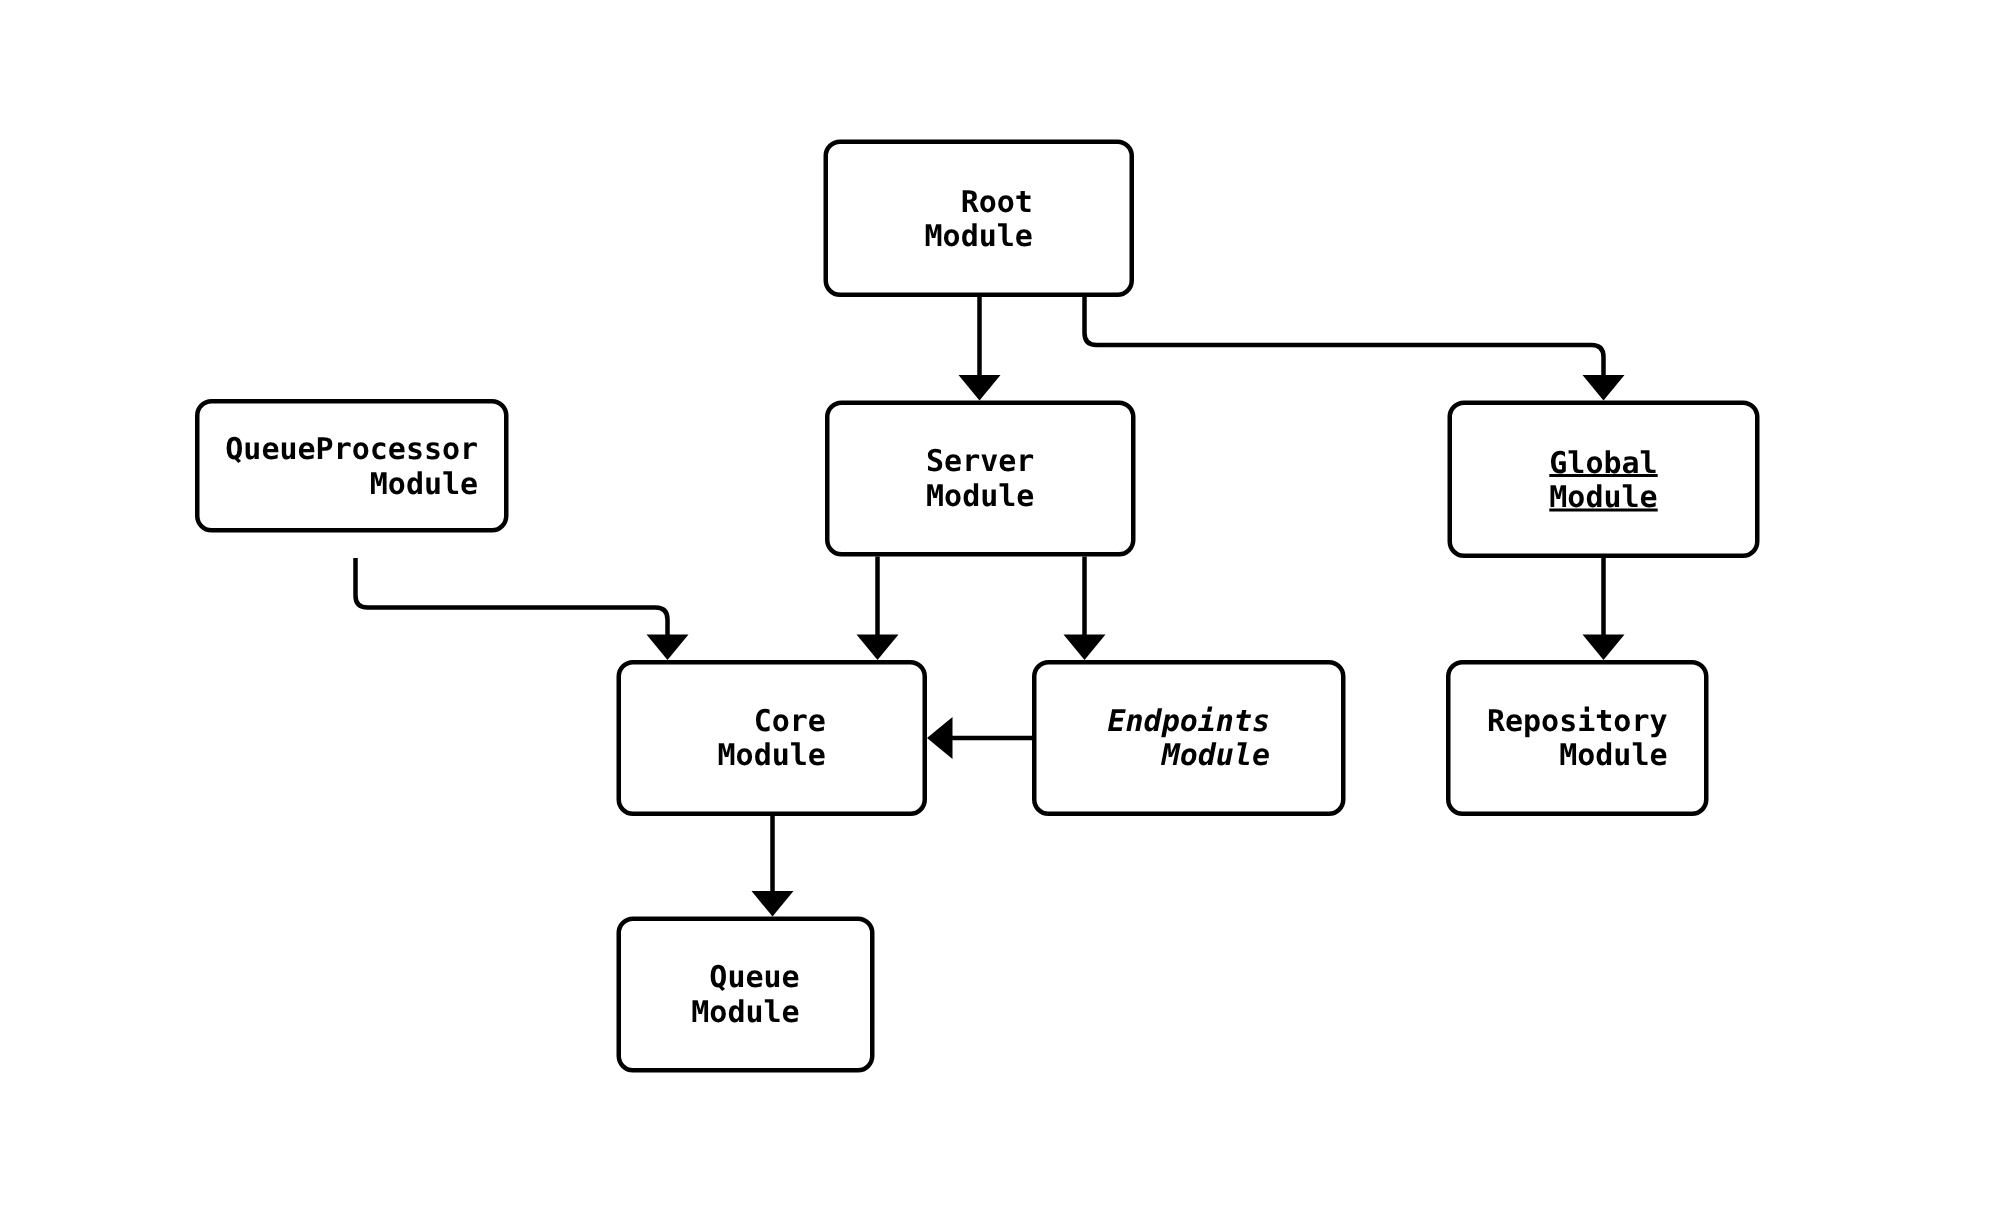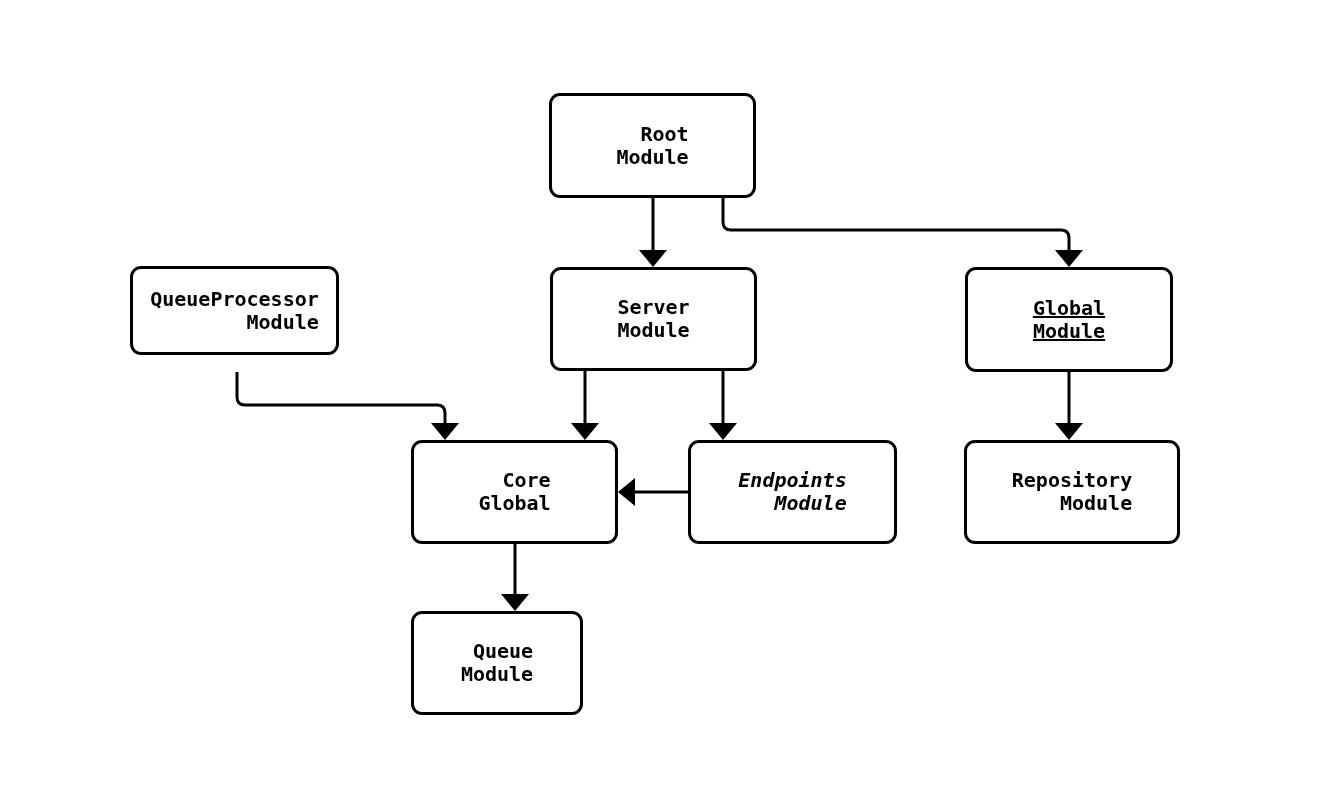--- a/index.html
+++ b/index.html
@@ -50,21 +50,21 @@
     text-align: right;
     white-space: pre-line;
   }
   
   .n-root          { left: 549px; top:  93px; width: 207px; height: 105px; }
   .n-queueprocessor{ left: 130px; top: 266px; width: 209px; height: 89px; }
   .n-server        { left: 550px; top: 267px; width: 207px; height: 104px; }
   .n-global        { left: 965px; top: 267px; width: 208px; height: 105px; text-decoration: underline; }
   .n-core          { left: 411px; top: 440px; width: 207px; height: 104px; }
   .n-endpoints     { left: 688px; top: 440px; width: 209px; height: 104px; font-style: italic; }
-  .n-repository    { left: 964px; top: 440px; width: 216px; height: 104px; }
+  .n-repository    { left: 964px; top: 440px; width: 175px; height: 104px; }
   .n-queue         { left: 411px; top: 611px; width: 172px; height: 104px; }
 </style>
 </head>
 <body>
 
 <div class="canvas">
 
   <svg class="edges" viewBox="0 0 1337 809" xmlns="http://www.w3.org/2000/svg">
 
     <path d="M653,198 V252"></path>
@@ -107,21 +107,21 @@
 Module</span>
   </div>
 
   <div class="node n-global">
     <span class="node-label">Global
 Module</span>
   </div>
 
   <div class="node n-core">
     <span class="node-label">Core
-Global</span>
+Module</span>
   </div>
 
   <div class="node n-endpoints">
     <span class="node-label">Endpoints
 Module</span>
   </div>
 
   <div class="node n-repository">
     <span class="node-label">Repository
 Module</span>

